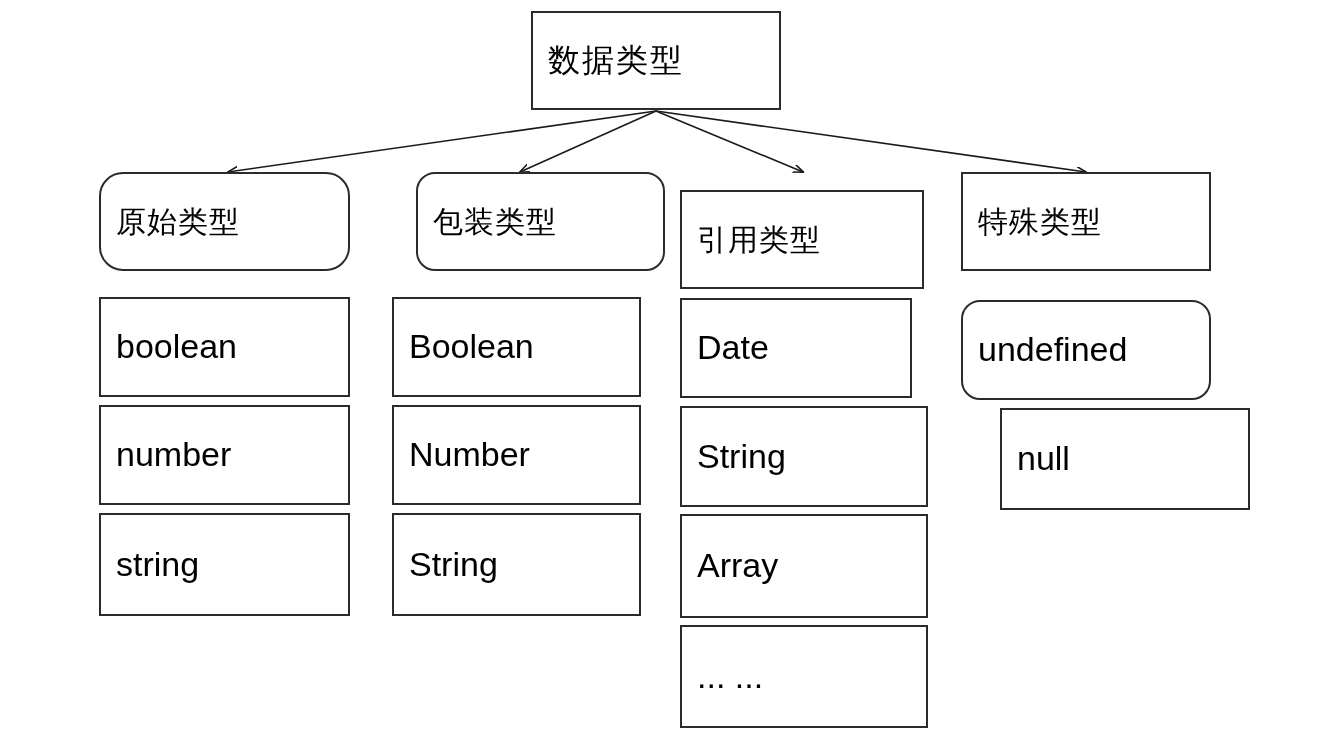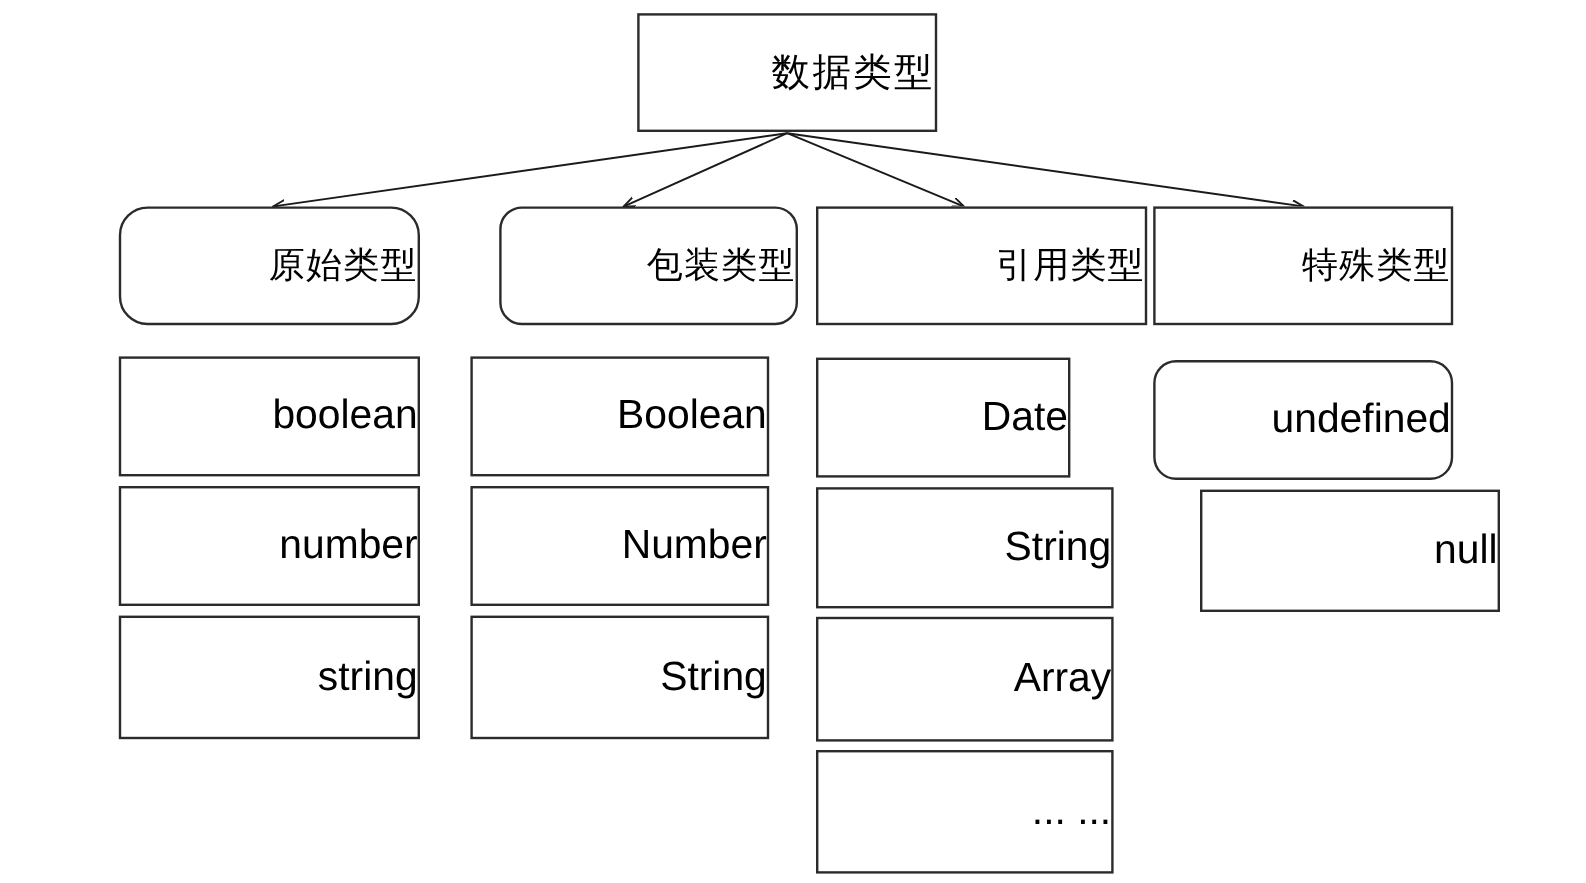--- a/index.html
+++ b/index.html
@@ -26,24 +26,25 @@
     height: 736px;
     pointer-events: none;
   }
   .node {
     position: absolute;
     box-sizing: border-box;
     background: #ffffff;
     border: 2px solid #2b2b2b;
     display: flex;
     align-items: center;
-    justify-content: flex-end;
+    justify-content: flex-start;
     text-align: center;
     color: #000000;
     line-height: 1.1;
+    padding-left: 15px;
   }
   .node-label {
     display: block;
     white-space: nowrap;
   }
   .root-node {
     left: 531px;
     top: 11px;
     width: 250px;
     height: 99px;
@@ -61,21 +62,21 @@
     font-size: 30px;
     letter-spacing: 1px;
     font-family: "DejaVu Serif", "Liberation Serif", serif;
   }
   .leaf-node .node-label {
     font-size: 34px;
     font-family: "Liberation Sans", "DejaVu Sans", sans-serif;
   }
   .col-0 { left: 99px;  width: 251px; border-radius: 24px; }
   .col-1 { left: 416px; width: 249px; border-radius: 19px; }
-  .col-2 { left: 680px; width: 276px; }
+  .col-2 { left: 680px; width: 244px; margin-top: 18px; }
   .col-3 { left: 961px; width: 250px; }
 </style>
 </head>
 <body>
 
 <div id="canvas">
 
   <svg id="connector-layer" viewBox="0 0 1322 736" width="1322" height="736" aria-hidden="true">
     <defs>
       <marker id="arrowhead" markerWidth="12" markerHeight="12" refX="9.5" refY="4" orient="auto" markerUnits="userSpaceOnUse">
@@ -119,21 +120,21 @@
       </div>
       <div class="node leaf-node" style="left: 392px; top: 297px; width: 249px; height: 100px;">
         <span class="node-label">Boolean</span>
       </div>
       <div class="node leaf-node" style="left: 392px; top: 405px; width: 249px; height: 100px;">
         <span class="node-label">Number</span>
       </div>
       <div class="node leaf-node" style="left: 392px; top: 513px; width: 249px; height: 103px;">
         <span class="node-label">String</span>
       </div>
-      <div class="node leaf-node" style="left: 680px; top: 298px; width: 212px; height: 100px;">
+      <div class="node leaf-node" style="left: 680px; top: 298px; width: 232px; height: 100px;">
         <span class="node-label">Date</span>
       </div>
       <div class="node leaf-node" style="left: 680px; top: 406px; width: 248px; height: 101px;">
         <span class="node-label">String</span>
       </div>
       <div class="node leaf-node" style="left: 680px; top: 514px; width: 248px; height: 104px;">
         <span class="node-label">Array</span>
       </div>
       <div class="node leaf-node" style="left: 680px; top: 625px; width: 248px; height: 103px;">
         <span class="node-label">... ...</span>

